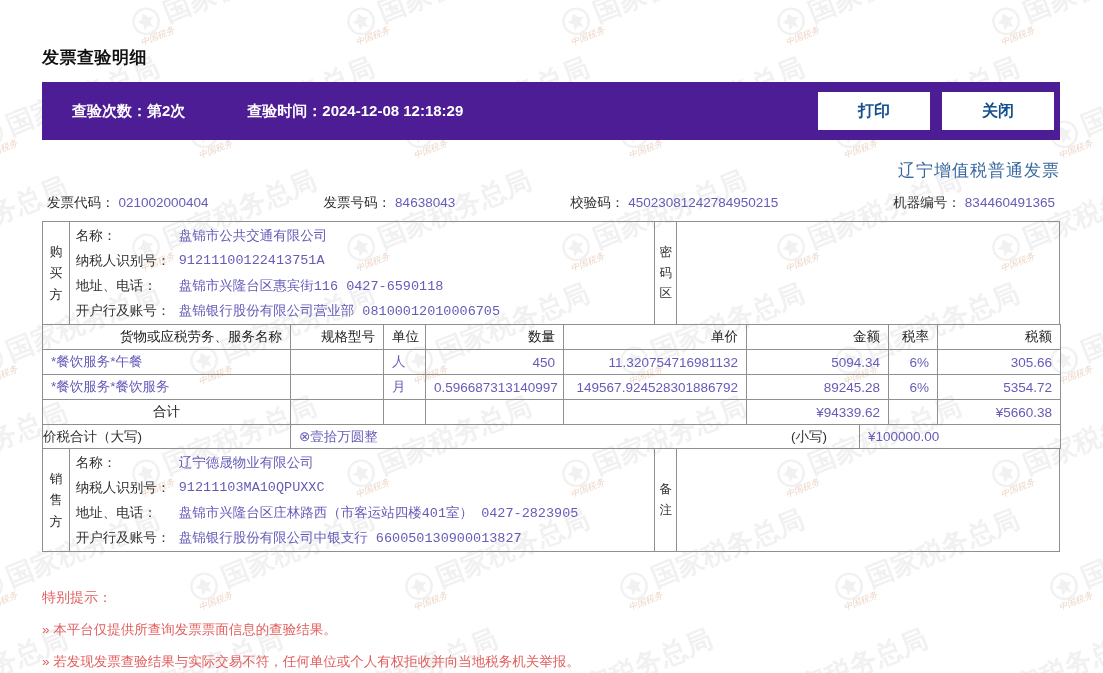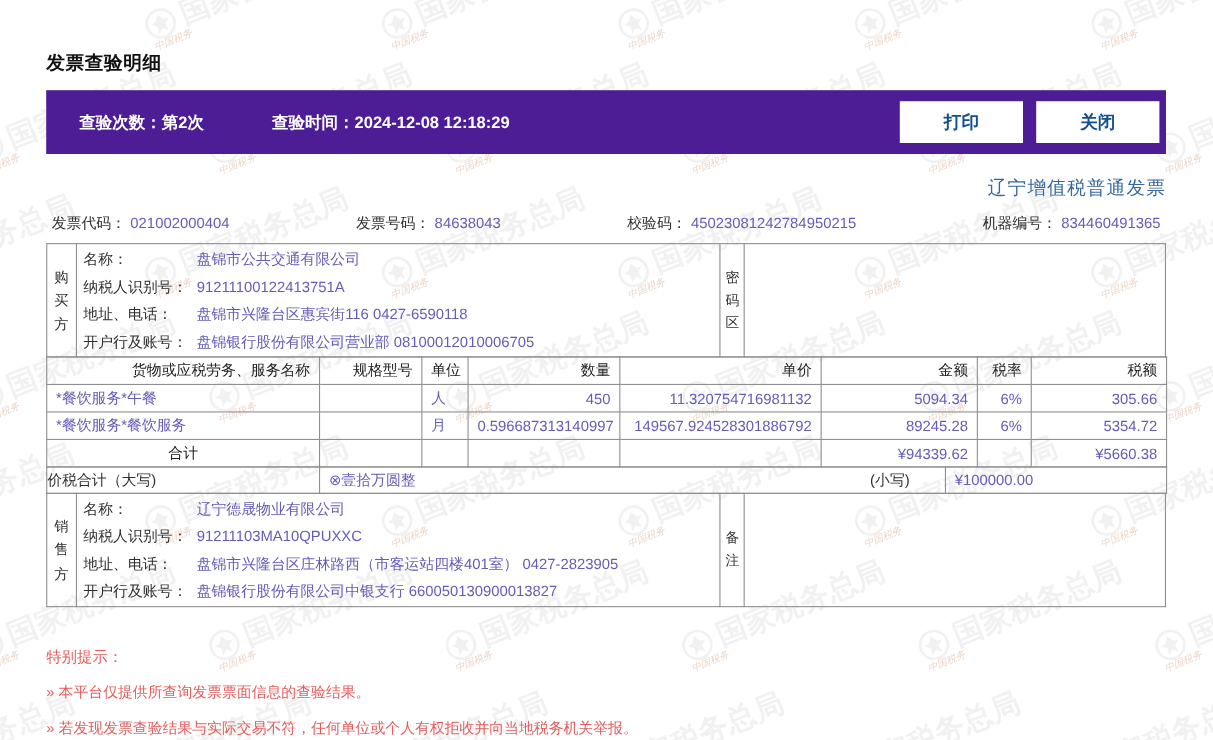--- a/index.html
+++ b/index.html
@@ -70,21 +70,21 @@
   table { border-collapse: collapse; table-layout: fixed; width: 1018px; }
   table + table, .stack { margin-top: -1px; }
   td { border: 1px solid #8f8f8f; font-size: 13.5px; vertical-align: middle; }
 
   .side-cell {
     width: 24px; text-align: center;
     font-size: 13px; color: #2f2f2f;
     line-height: 1.65; padding: 2px 0;
   }
   .side-cell.narrow { width: 20px; font-size: 12.5px; }
-  .party-info-cell { width: 525px; padding: 1px 0; }
+  .party-info-cell { width: 525px; padding: 1px 0; font-family: Liberation Mono, monospace; }
   .party-row { display: flex; align-items: center; height: 25px; padding-left: 6px; }
   .party-row .lbl { width: 103px; flex: 0 0 103px; }
   .party-empty-cell { width: 343px; }
 
   .items th, .items td { height: 25px; padding: 1px 8px; overflow: hidden; white-space: nowrap; }
   .items .hdr td { text-align: right; color: #222; }
   .items .c-name  { text-align: left; }
   .items .c-unit  { text-align: left; }
   .items .c-num   { text-align: right; }
   .items td.v { color: #655cb8; }

